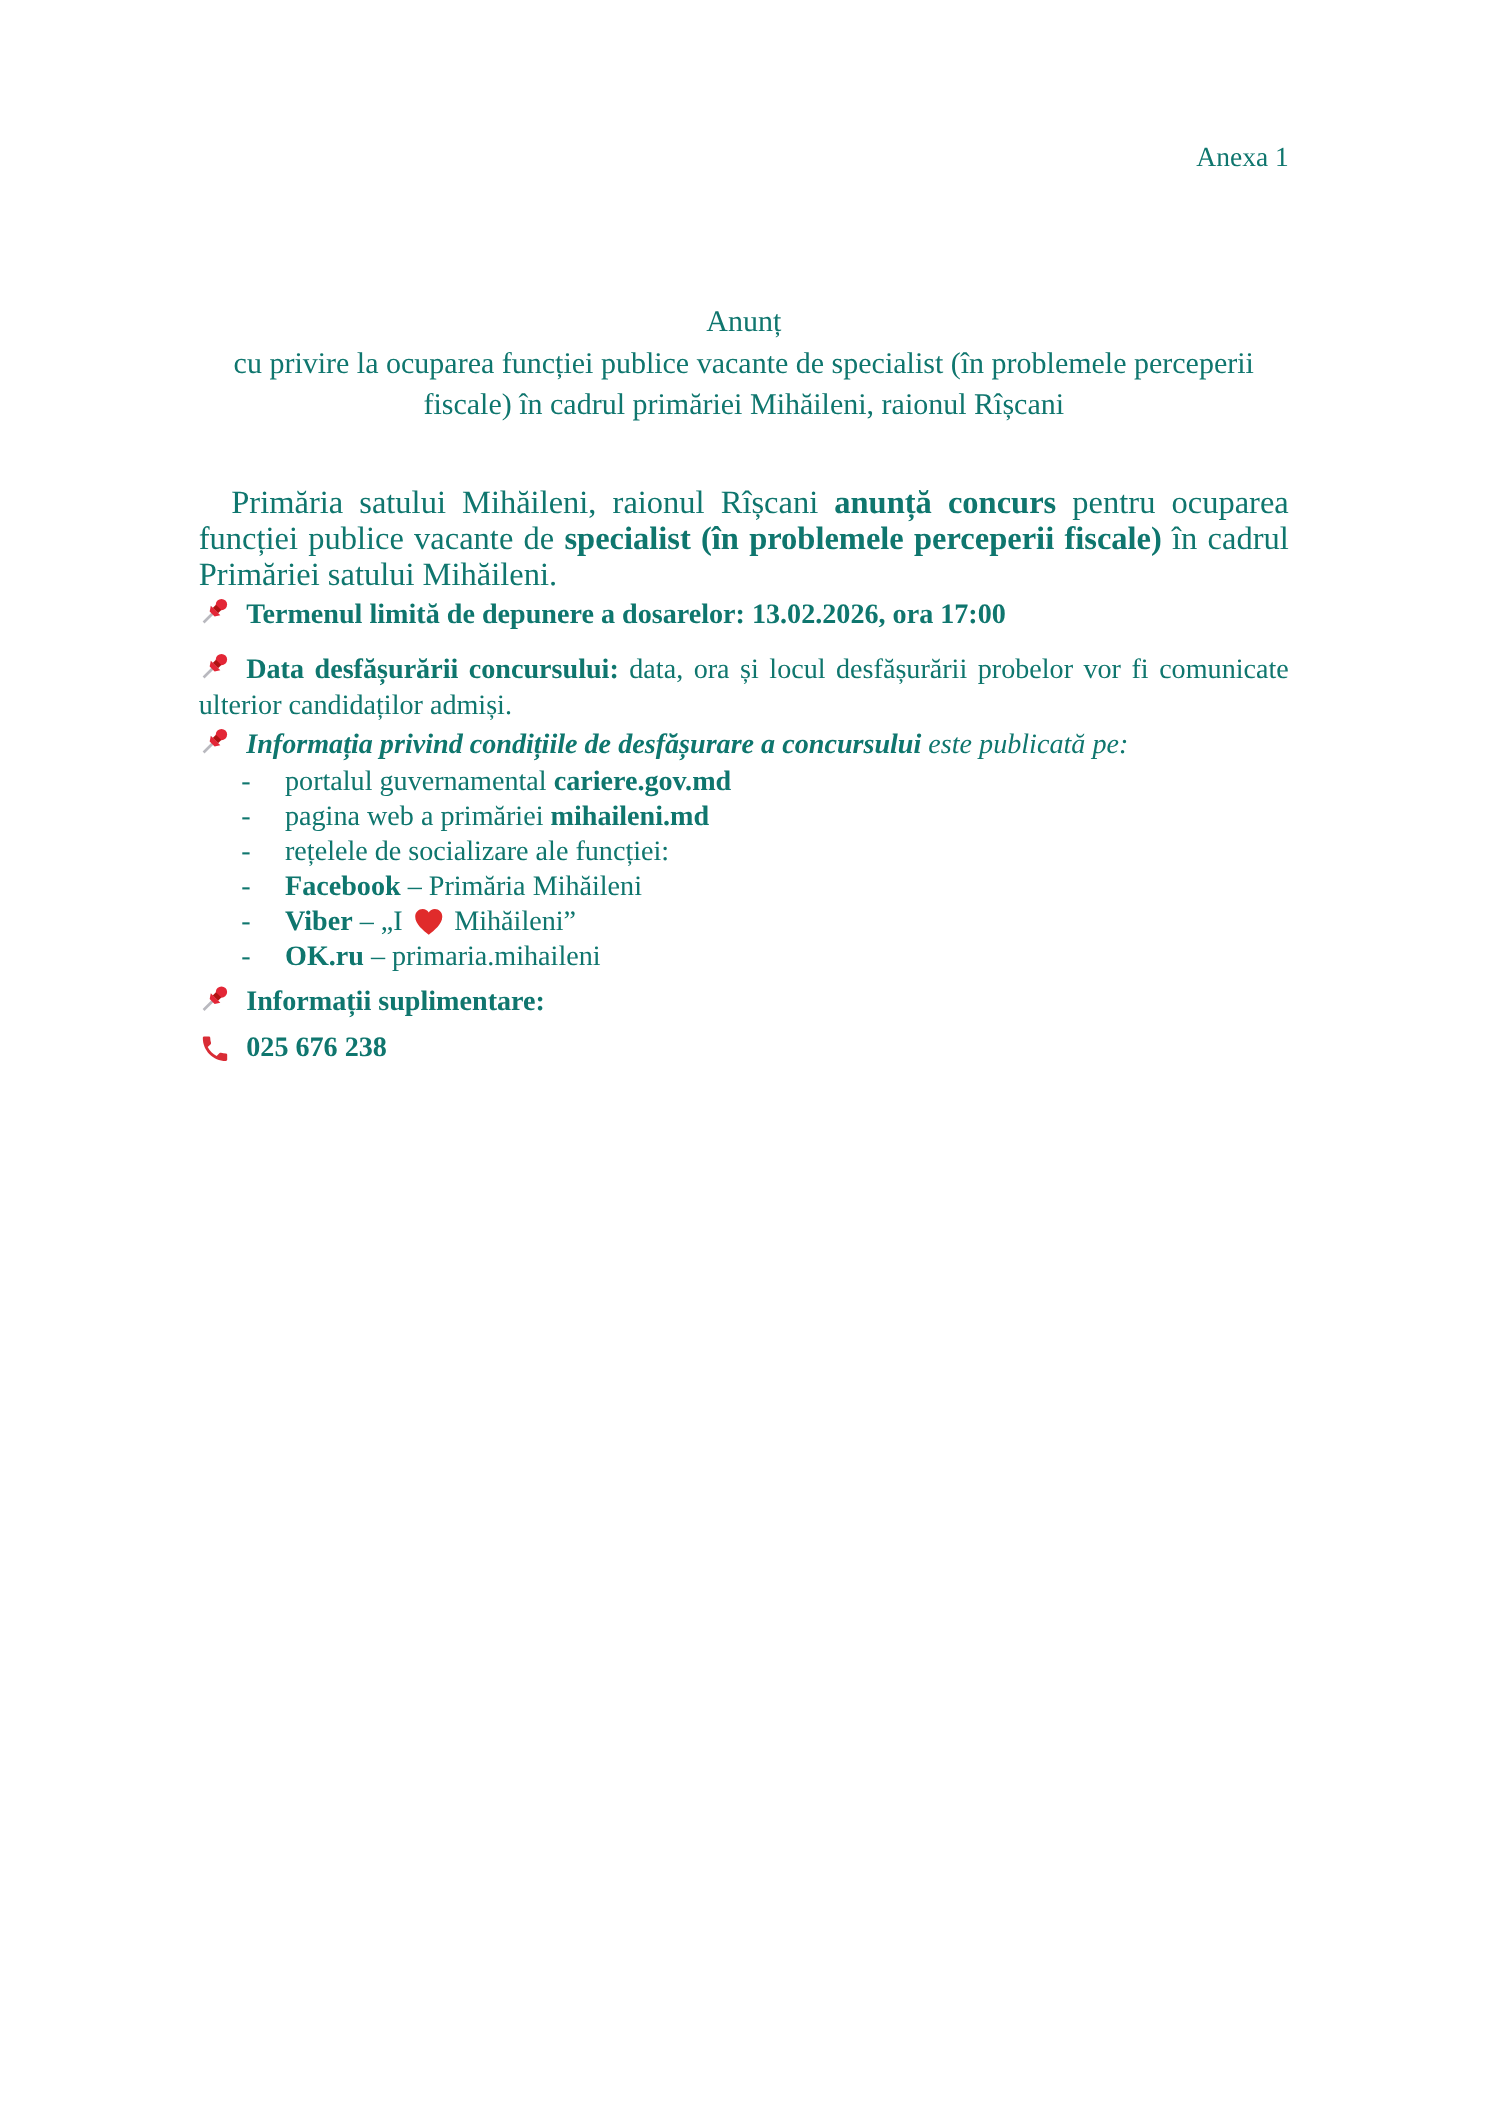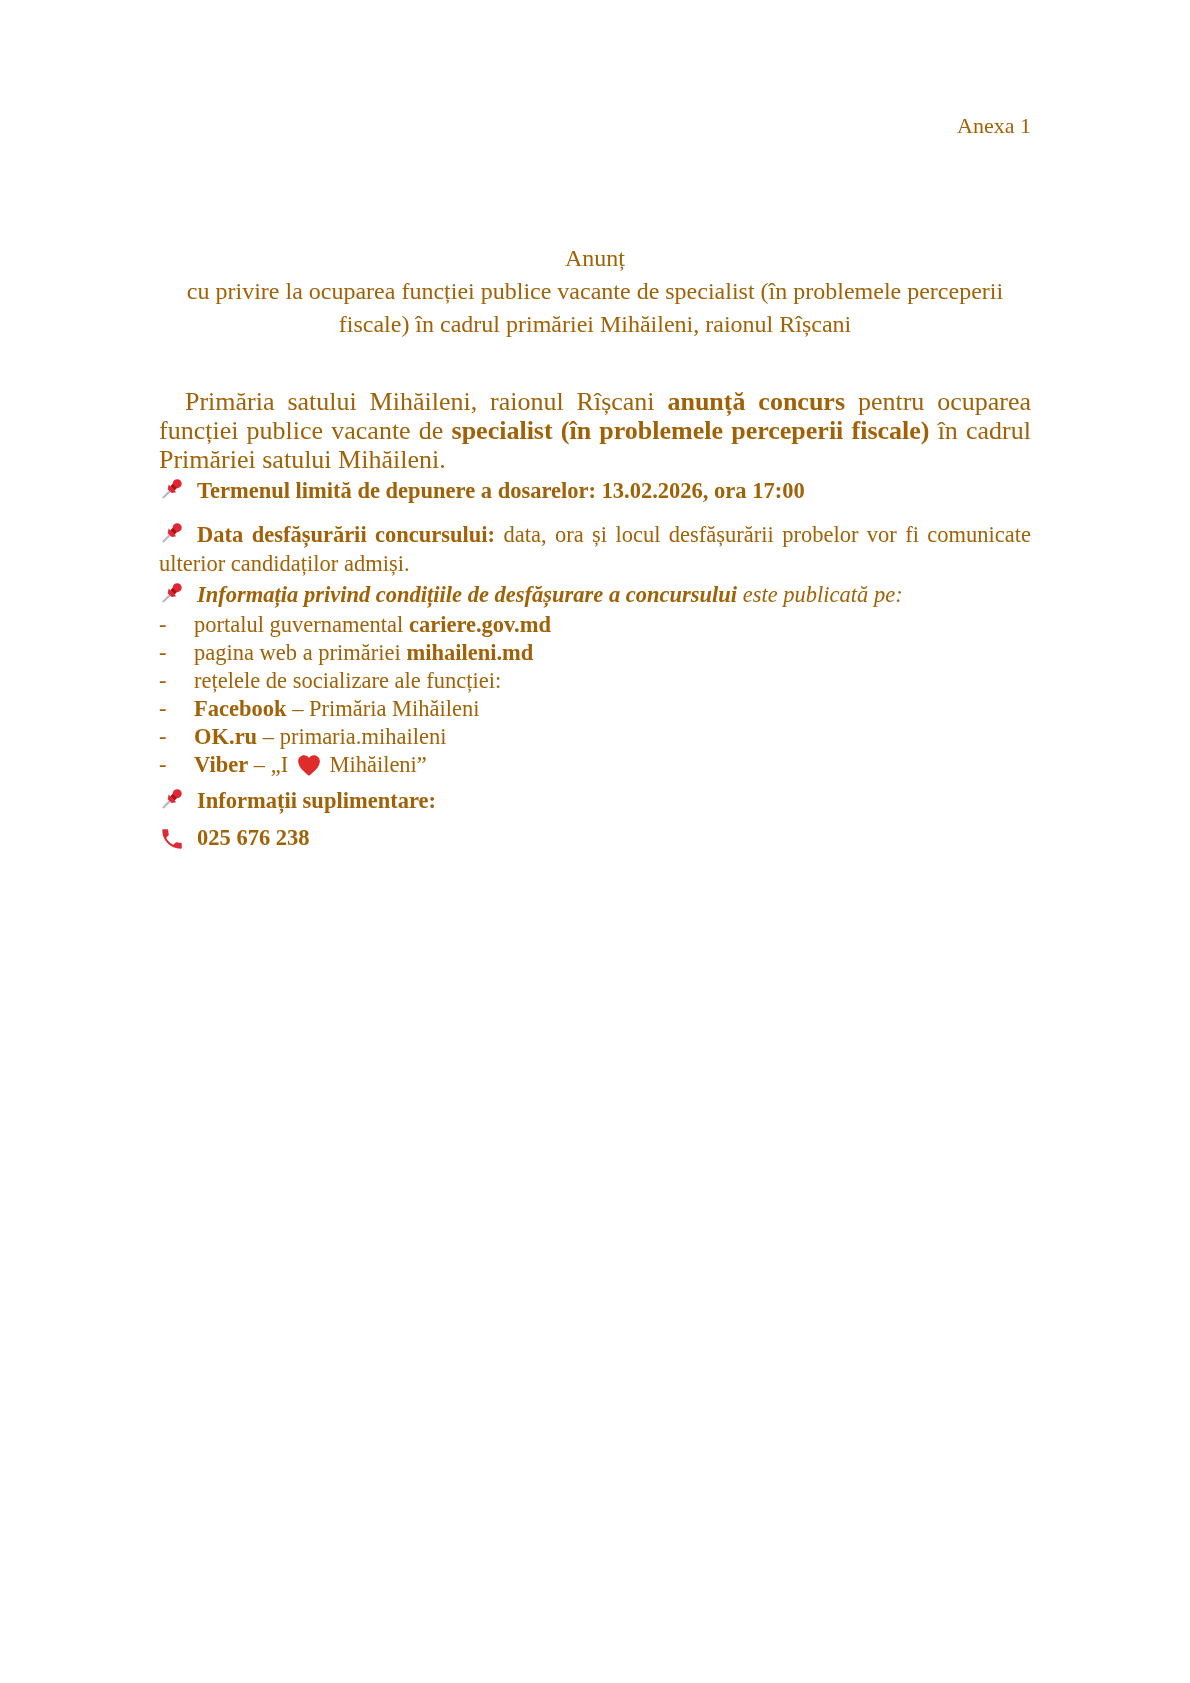--- a/index.html
+++ b/index.html
@@ -2,21 +2,21 @@
 <html><head>
 <meta charset="utf-8">
 <style>
   html, body { margin: 0; padding: 0; background: #ffffff; }
   .page {
     position: relative;
     width: 1190px;
     height: 1683px;
     background: #ffffff;
     font-family: "Liberation Serif", "DejaVu Serif", serif;
-    color: #a16207;
+    color: #0f766e;
     overflow: hidden;
     box-sizing: border-box;
     padding: 112px 159px 0 159px;
   }
   .annex {
     text-align: right;
     font-size: 22px;
     line-height: 28px;
   }
   .title {
@@ -41,20 +41,21 @@
   }
   .pin-item .icon-wrap, .footer-item .icon-wrap {
     display: inline-block;
     width: 26px;
     height: 28px;
     vertical-align: -7px;
     margin-right: 12px;
   }
   .dash-list { margin: 2px 0 0 0; }
   .dash-item {
+    margin-left: 34px;
     font-size: 22.5px;
     line-height: 28px;
   }
   .dash-item .dash {
     display: inline-block;
     width: 35px;
   }
   .footer-item {
     margin-top: 7px;
     font-size: 22.5px;
@@ -107,24 +108,24 @@
       <path d="M7 10.4 L17 10.4 L14.6 14 L9.4 14 Z" fill="#e32636"></path>
     </g>
   </svg></span><span class="b">Informația privind condițiile de desfășurare a concursului</span><span> este publicată pe:</span></p>
     </div>
 
   <div class="dash-list" id="dash-list">
       <div class="dash-item"><span class="dash">-</span><span>portalul guvernamental </span><span class="b">cariere.gov.md</span></div>
       <div class="dash-item"><span class="dash">-</span><span>pagina web a primăriei </span><span class="b">mihaileni.md</span></div>
       <div class="dash-item"><span class="dash">-</span><span>rețelele de socializare ale funcției:</span></div>
       <div class="dash-item"><span class="dash">-</span><span class="b">Facebook</span><span> – Primăria Mihăileni</span></div>
-      <div class="dash-item"><span class="dash">-</span><span class="b">OK.ru</span><span> – primaria.mihaileni</span></div>
       <div class="dash-item"><span class="dash">-</span><span class="b">Viber</span><span> – „I </span><span class="heart-wrap"><svg viewBox="0 0 24 22" width="26" height="24" xmlns="http://www.w3.org/2000/svg">
     <path fill="#e02b2b" d="M12 21 C8 17.5 2 13.2 2 7.6 C2 4.4 4.5 2 7.5 2 C9.4 2 11.1 3 12 4.5 C12.9 3 14.6 2 16.5 2 C19.5 2 22 4.4 22 7.6 C22 13.2 16 17.5 12 21 Z"></path>
   </svg></span><span> Mihăileni”</span></div>
+      <div class="dash-item"><span class="dash">-</span><span class="b">OK.ru</span><span> – primaria.mihaileni</span></div>
     </div>
 
   <div id="footer-items">
       <div class="footer-item"><span class="icon-wrap"><svg viewBox="0 0 24 26" width="26" height="28" xmlns="http://www.w3.org/2000/svg">
     <g transform="rotate(45 12 11)">
       <line x1="12" y1="13" x2="12" y2="23" stroke="#b9b9bf" stroke-width="2"></line>
       <circle cx="12" cy="4.2" r="4.2" fill="#e32636"></circle>
       <rect x="9.2" y="7.2" width="5.6" height="3.4" fill="#b01212"></rect>
       <path d="M7 10.4 L17 10.4 L14.6 14 L9.4 14 Z" fill="#e32636"></path>
     </g>

